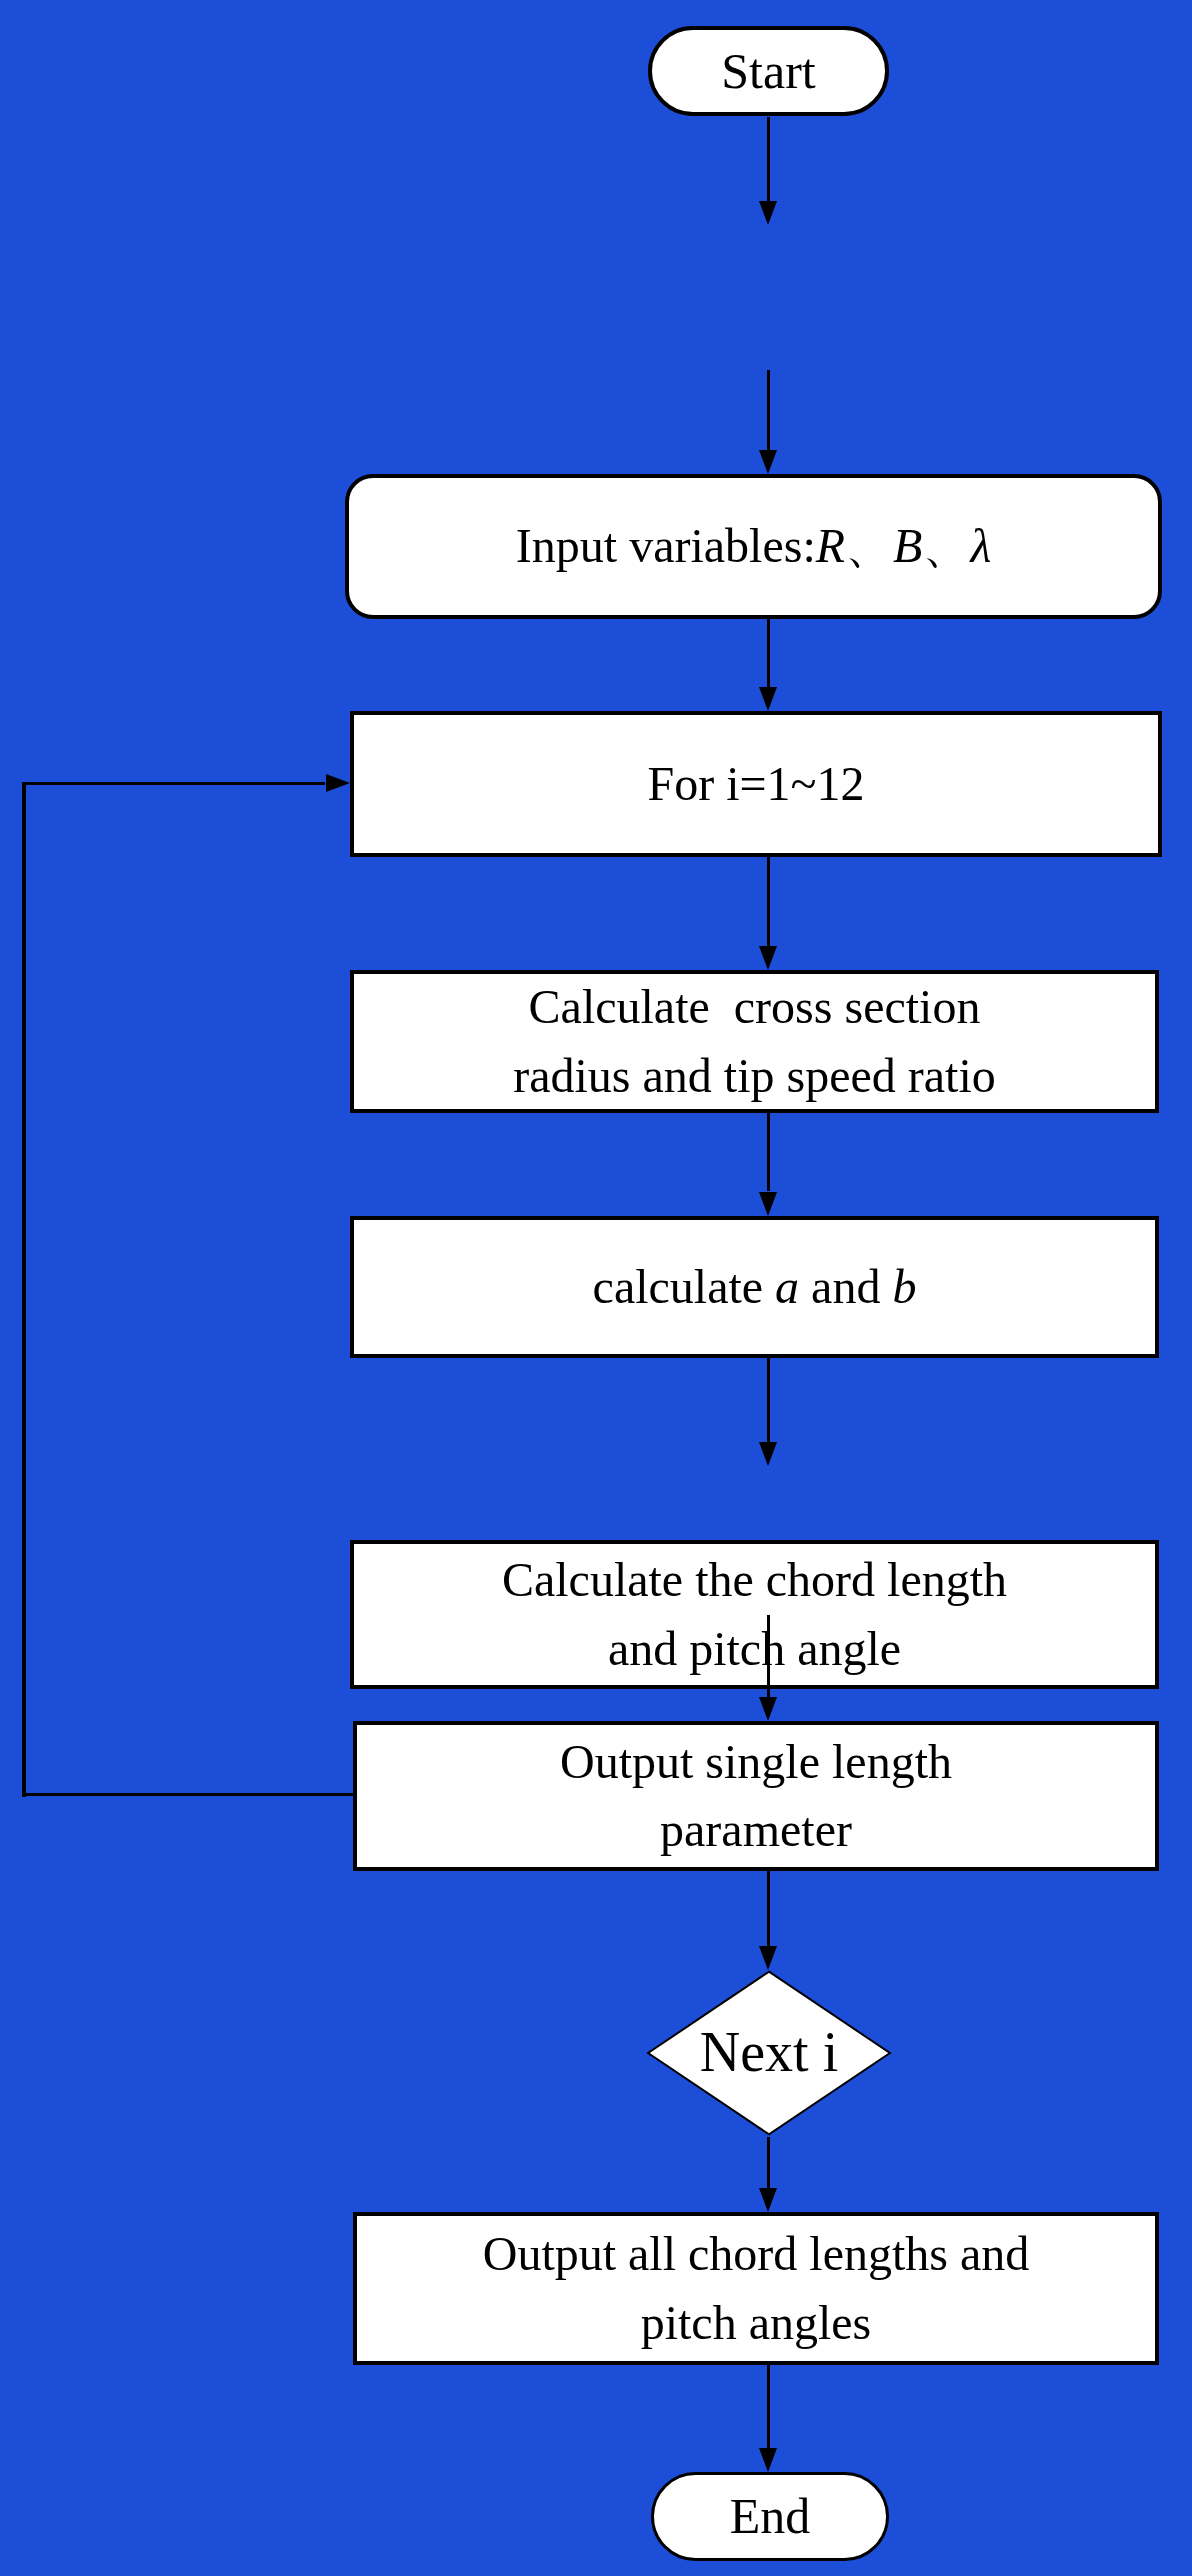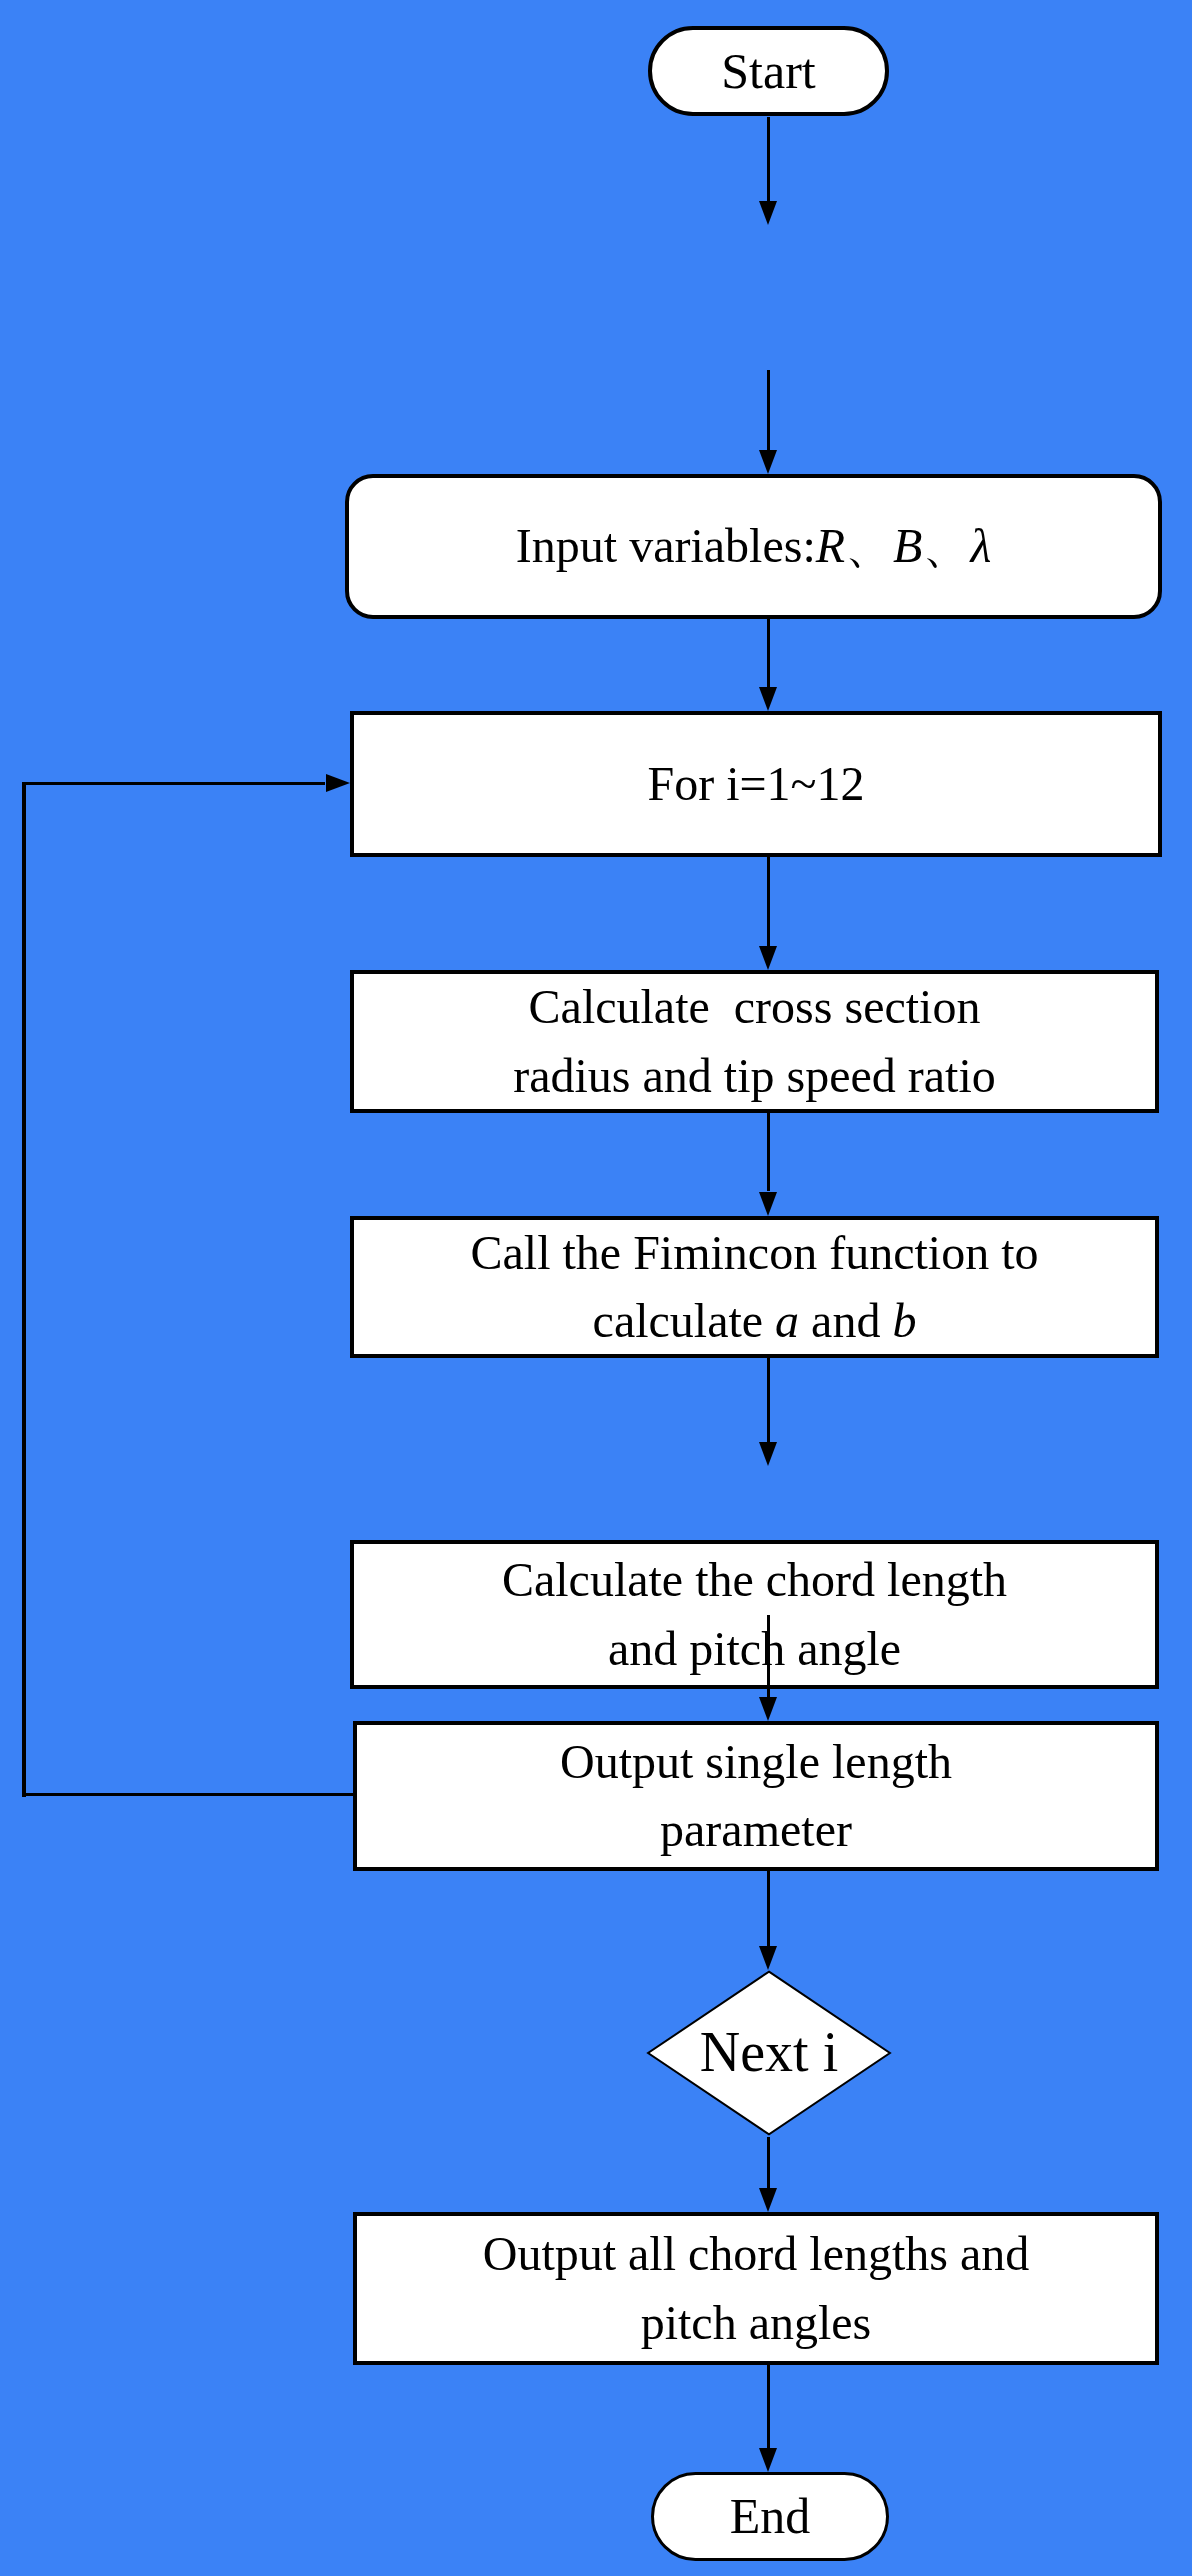--- a/index.html
+++ b/index.html
@@ -1,19 +1,19 @@
 <!DOCTYPE html>
 <html style="font-size:12.8px"><head>
 <meta charset="utf-8">
 <style>
   html,body{margin:0;padding:0;background:#ffffff;}
   .canvas{
     position:relative;
     width:1192px;height:2576px;
-    background:#3b82f6;
+    background:#1d4ed8;
     font-family:"Liberation Serif","DejaVu Serif","DejaVu Sans",serif;
     color:#000;
     overflow:hidden;
   }
   .node{
     position:absolute;
     box-sizing:border-box;
     display:flex;flex-direction:column;
     align-items:center;justify-content:center;
     text-align:center;
@@ -79,21 +79,20 @@
 
   <div class="node process" style="left:350px;top:970px;width:809px;height:143px;">
     <span class="label">Calculate  cross section</span>
     <span class="label">radius and tip speed ratio</span>
   </div>
 
   <div class="vline" style="left:767px;top:1113px;height:78px;"></div>
   <div class="head-down" style="left:759px;top:1192px;"></div>
 
   <div class="node process" style="left:350px;top:1216px;width:809px;height:142px;">
-    <span class="label">Call the Fimincon function to</span>
     <span class="label"><span>calculate </span><i>a</i><span> and </span><i>b</i></span>
   </div>
 
   <div class="vline" style="left:767px;top:1357px;height:85px;"></div>
   <div class="head-down" style="left:759px;top:1442px;"></div>
 
   <div class="node process" style="left:350px;top:1540px;width:809px;height:149px;">
     <span class="label">Calculate the chord length</span>
     <span class="label">and pitch angle</span>
   </div>

